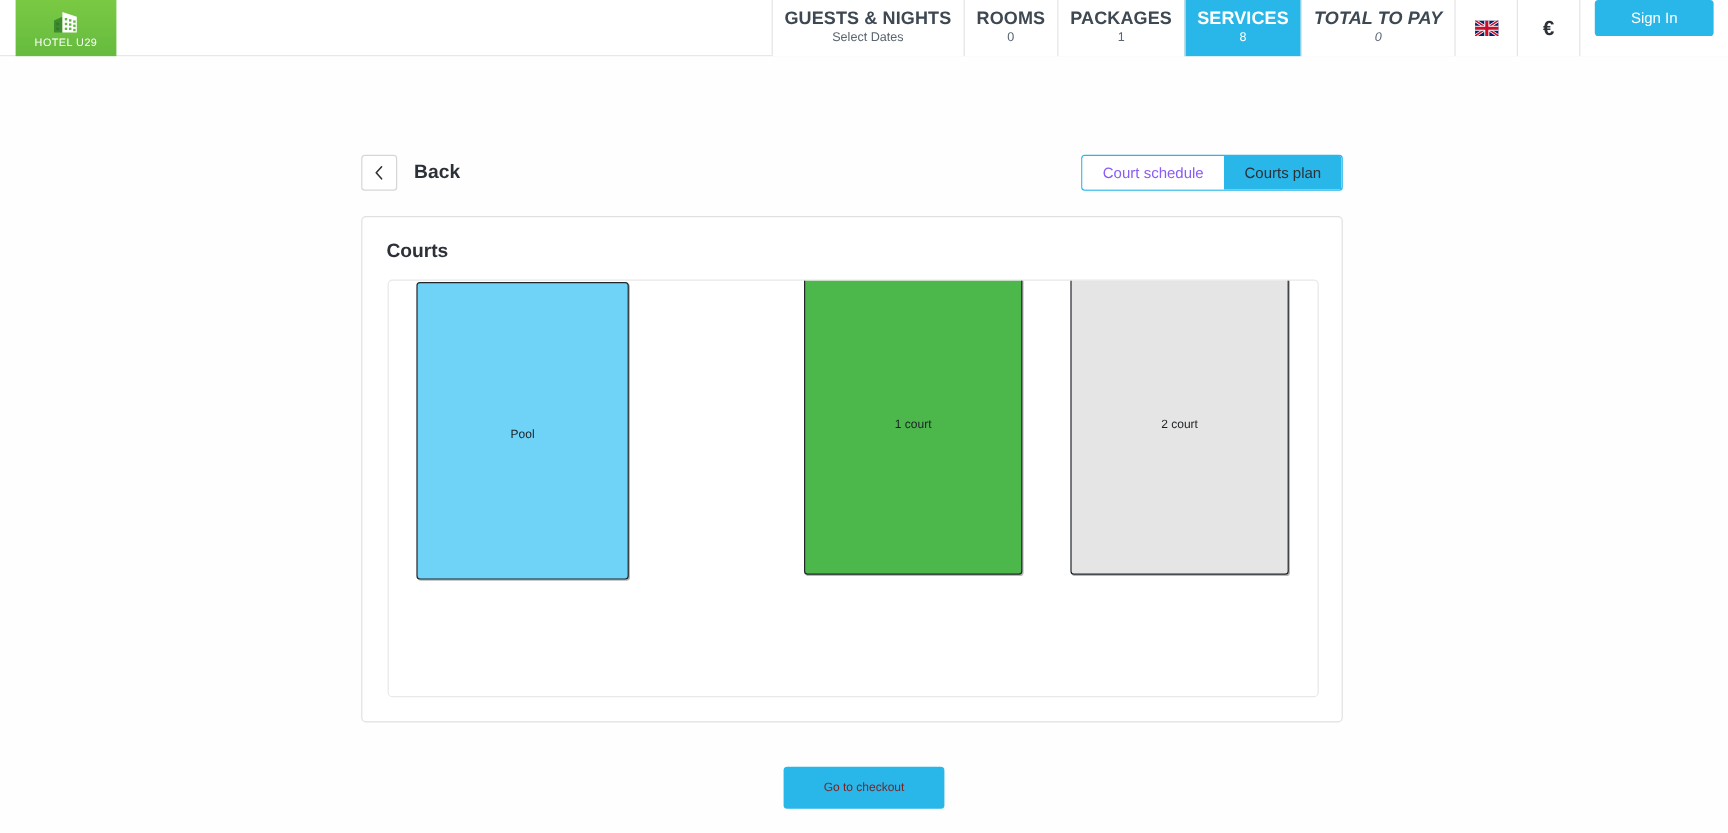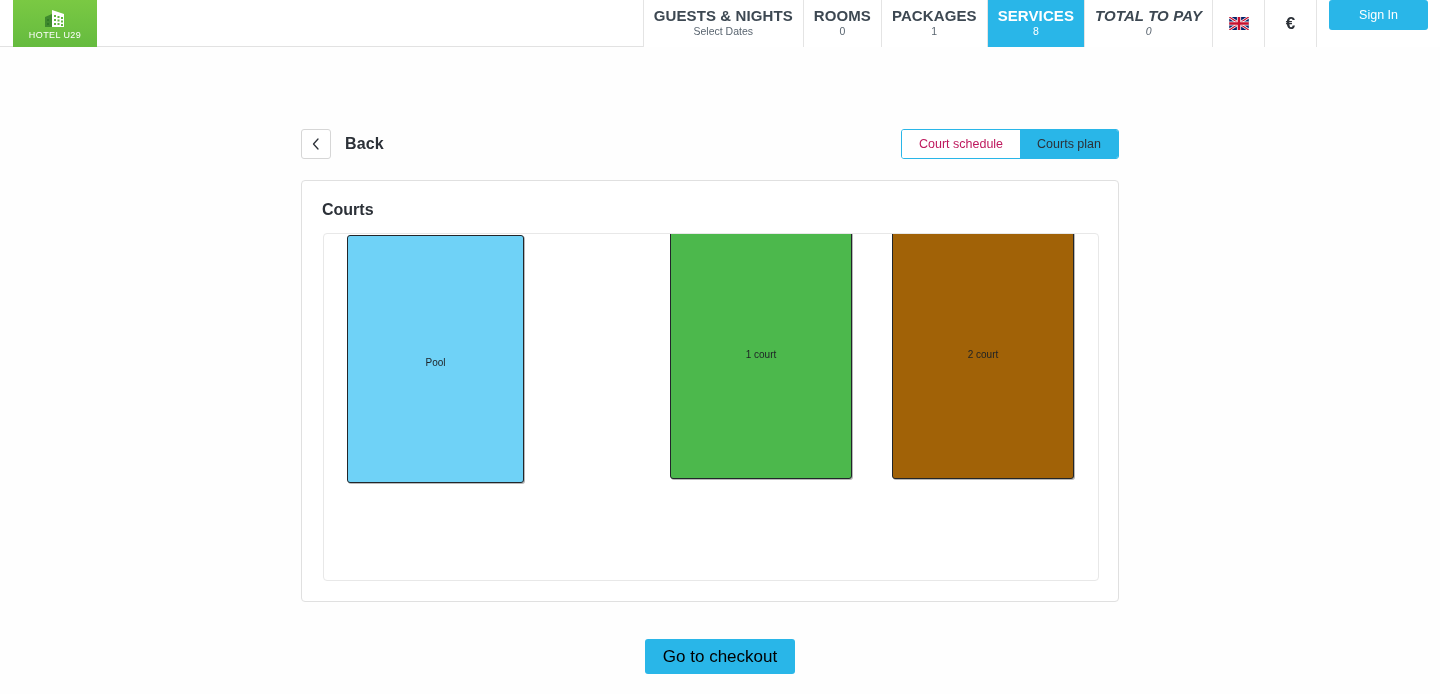--- a/index.html
+++ b/index.html
@@ -183,21 +183,21 @@
     height: 30px;
   }
   .seg {
     font-size: 12.5px;
     padding: 0 17px;
     display: flex;
     align-items: center;
     justify-content: center;
     cursor: pointer;
     background: #ffffff;
-    color: #be185d;
+    color: #8b5cf6;
     white-space: nowrap;
   }
   .seg.active { background: #29b6e8; color: #2c3138; }
 
   .card {
     position: absolute;
     left: 301px;
     top: 133px;
     width: 818px;
     height: 422px;
@@ -248,25 +248,25 @@
   .checkout-wrap {
     position: absolute;
     left: 0;
     top: 592px;
     width: 1440px;
     display: flex;
     justify-content: center;
   }
   .checkout-btn {
     background: #29b6e8;
-    color: #000000;
+    color: #7f1d1d;
     border: none;
     border-radius: 3px;
-    font-size: 17px;
-    width: 150px;
+    font-size: 10px;
+    width: 134px;
     height: 35px;
     cursor: pointer;
     font-family: "Liberation Sans", sans-serif;
   }
 </style>
 </head>
 <body>
 
 <div class="header">
 
@@ -369,21 +369,21 @@
   <div class="card">
     <div class="card-title">Courts</div>
 
     <div class="plan">
       <div class="shape" id="shape-0" style="left: 23px; top: 1px; width: 177px; height: 248px; background: rgb(111, 210, 247); align-items: flex-end;">
         <span class="shape-label" style="margin-bottom: 113px;">Pool</span>
       </div>
       <div class="shape" id="shape-1" style="left: 346px; top: -3px; width: 182px; height: 248px; background: rgb(76, 184, 76);">
         <span class="shape-label">1 court</span>
       </div>
-      <div class="shape" id="shape-2" style="left: 568px; top: -3px; width: 182px; height: 248px; background: #a16207;">
+      <div class="shape" id="shape-2" style="left: 568px; top: -3px; width: 182px; height: 248px; background: #e5e5e5;">
         <span class="shape-label">2 court</span>
       </div>
     </div>
   </div>
 
   <div class="checkout-wrap">
     <button class="checkout-btn">Go to checkout</button>
   </div>
 </div>
 

